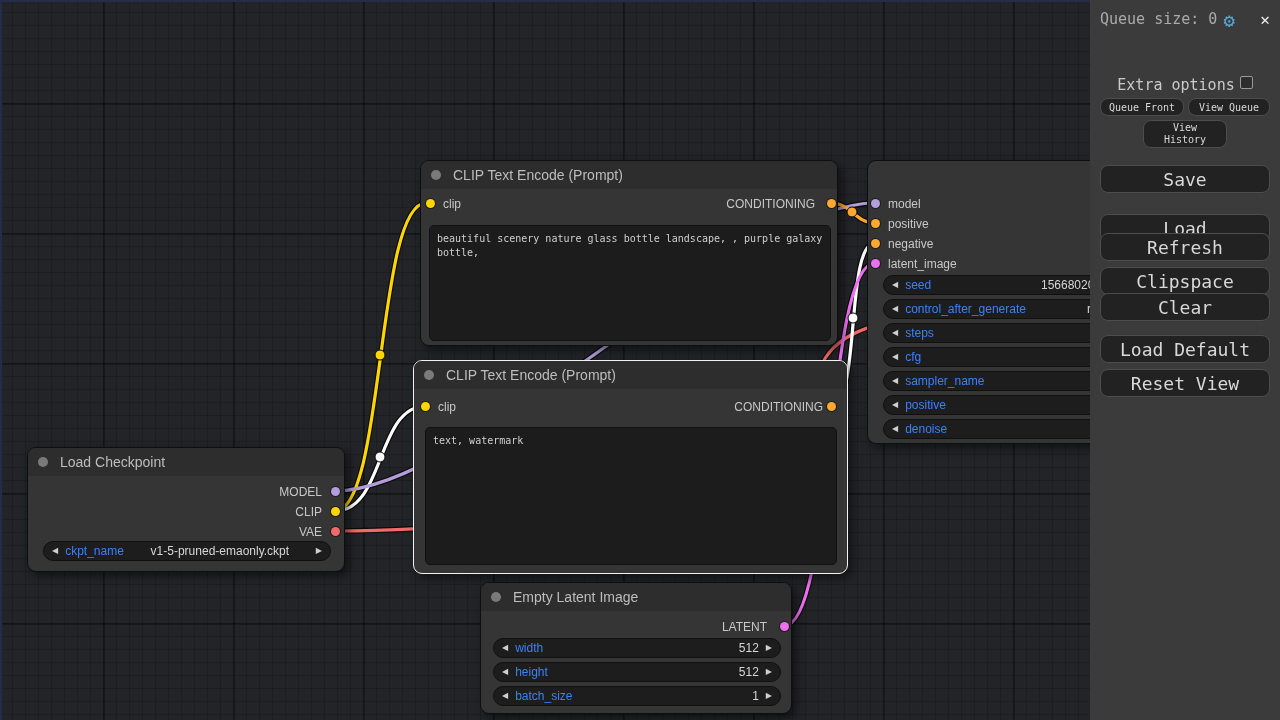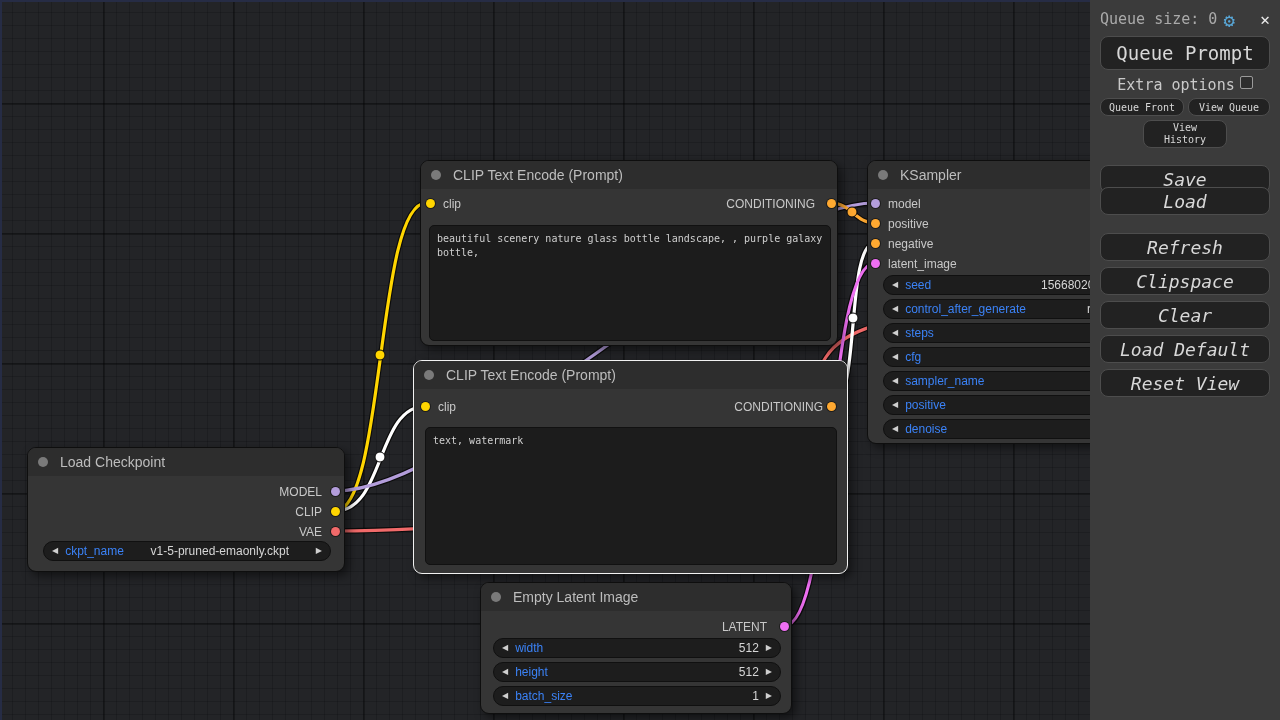--- a/index.html
+++ b/index.html
@@ -89,21 +89,21 @@
   }
   .btn-queue-prompt { left:10px; top:36px; width:170px; height:34px; font-size:19px; }
   .extra-row { position:absolute; left:0; top:76px; width:190px; height:18px;
                display:flex; align-items:center; justify-content:center; font-size:15px; color:#c9c9c9; }
   .extra-row .cb { width:13px; height:13px; border:1px solid #9a9a9a; border-radius:2px;
                    background:#2e2e2e; margin-left:5px; margin-bottom:6px; }
   .btn-small { font-size:10px; height:18px; }
   .btn-queue-front { left:10px;  top:98px; width:84px; }
   .btn-view-queue  { left:98px;  top:98px; width:82px; }
   .btn-view-history{ left:53px; top:120px; width:84px; height:28px; font-size:10px; line-height:12px; padding:0 14px; }
-  .btn-action { left:10px; width:170px; height:28px; font-size:18px;font-style:italic; }
+  .btn-action { left:10px; width:170px; height:28px; font-size:18px; }
 </style>
 </head>
 <body>
 
 <div class="canvas">
 
   <svg class="wires">
 
     <path class="wire-under" d="M333,509 C383,509 374,201 424,201"></path>
     <path class="wire-under" d="M333,509 C383,509 374,404 424,404"></path>
@@ -145,24 +145,20 @@
       <span>CLIP Text Encode (Prompt)</span>
     </div>
     <span class="port-dot dot-clip" style="left:7px; top:41px;"></span>
     <span class="lbl-in" style="left:24px; top:39px;">clip</span>
     <span class="port-dot dot-conditioning" style="left:413px; top:41px;"></span>
     <span class="lbl-out" style="right:24px; top:39px;">CONDITIONING</span>
     <textarea class="prompt" style="left: 11px; top: 66px; width: 412px; height: 138px;">text, watermark</textarea>
   </div>
 
   <div class="node" style="left:865px; top:158px; width:275px; height:284px;">
-    <div class="node-title">
-      <span class="title-dot"></span>
-      <span>KSampler</span>
-    </div>
     <span class="port-dot dot-model" style="left:3px; top:38px;"></span>
     <span class="lbl-in" style="left:20px; top:36px;">model</span>
     <span class="port-dot dot-conditioning" style="left:3px; top:58px;"></span>
     <span class="lbl-in" style="left:20px; top:56px;">positive</span>
     <span class="port-dot dot-conditioning" style="left:3px; top:78px;"></span>
     <span class="lbl-in" style="left:20px; top:76px;">negative</span>
     <span class="port-dot dot-latent" style="left:3px; top:98px;"></span>
     <span class="lbl-in" style="left:20px; top:96px;">latent_image</span>
 
     <div class="widget" style="left:15px; top:114px; width:250px;">
@@ -243,29 +239,28 @@
     </div>
   </div>
 </div>
 
 <div class="sidebar">
   <div class="queue-row">
     <span class="queue-size">Queue size: 0</span>
     <span class="gear">⚙</span>
     <span class="close-x">✕</span>
   </div>
-  <div class="btn btn-queue-prompt">Queue Prompt</div>
   <div class="extra-row">
     <span>Extra options</span>
     <span class="cb"></span>
   </div>
   <div class="btn btn-small btn-queue-front">Queue Front</div>
   <div class="btn btn-small btn-view-queue">View Queue</div>
   <div class="btn btn-view-history">View History</div>
 
   <div class="btn btn-action" style="top:165px;">Save</div>
-  <div class="btn btn-action" style="top:187px;border-radius:8px;">Load</div>
+  <div class="btn btn-action" style="top:214px;border-radius:8px;">Load</div>
   <div class="btn btn-action" style="top:233px;">Refresh</div>
   <div class="btn btn-action" style="top:267px;">Clipspace</div>
-  <div class="btn btn-action" style="top:301px;">Clear</div>
+  <div class="btn btn-action" style="top:293px;">Clear</div>
   <div class="btn btn-action" style="top:335px;">Load Default</div>
   <div class="btn btn-action" style="top:369px;">Reset View</div>
 </div>
 
 </body></html>

